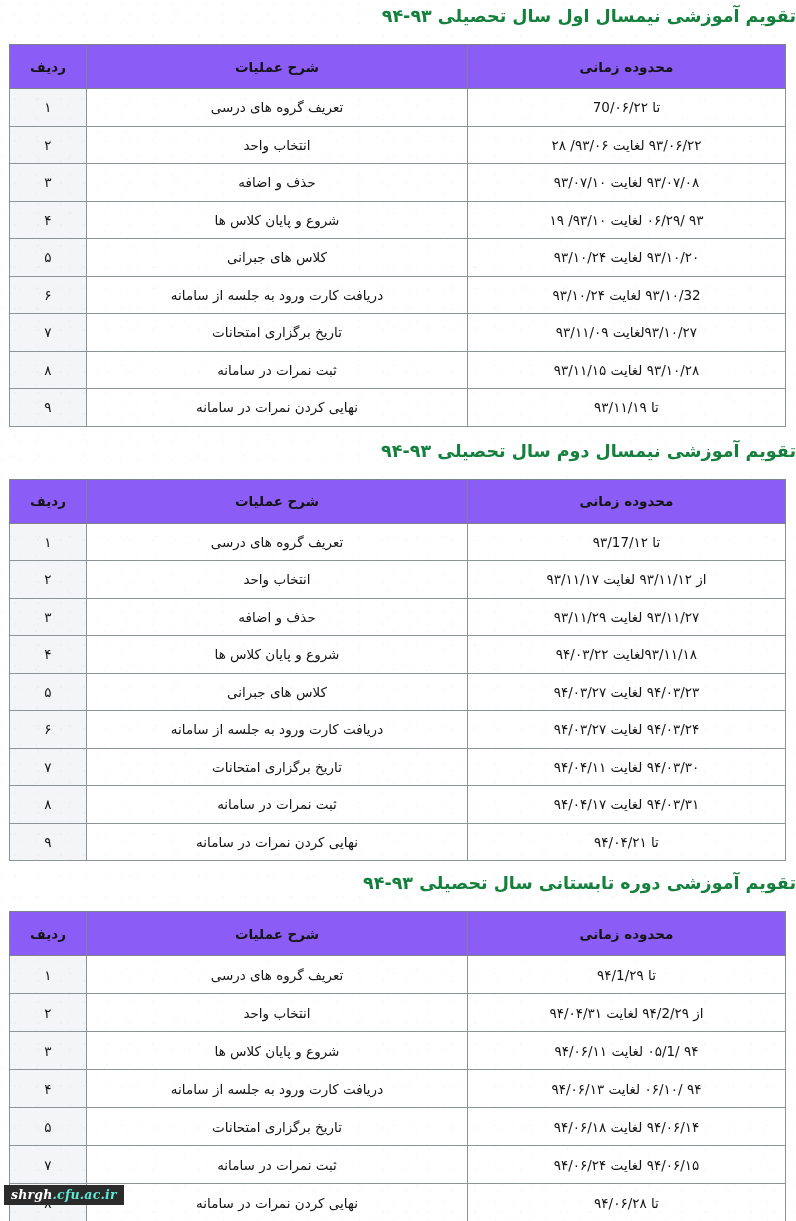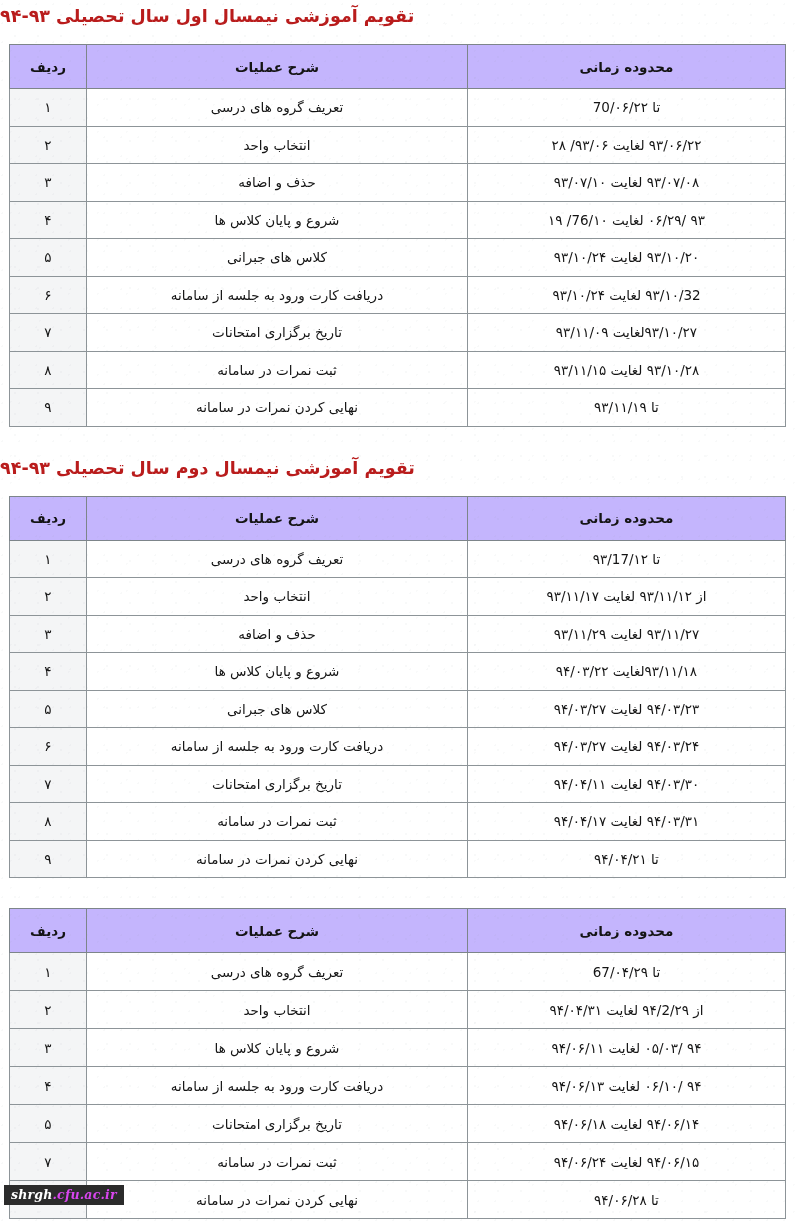--- a/index.html
+++ b/index.html
@@ -25,25 +25,25 @@
     
     background-color: #ffffff;
   }
 
   .section {
     width: 100%;
     box-sizing: border-box;
   }
 
   .cal-title {
-    text-align: left;
+    text-align: right;
     font-weight: bold;
     font-size: 17.5px;
     letter-spacing: -0.2px;
-    color: #b91c1c;
+    color: #15803d;
     direction: rtl;
     white-space: nowrap;
     font-family: "DejaVu Sans", "Liberation Sans", sans-serif;
   }
 
   .table-wrap {
     margin: 0 auto;
     box-sizing: border-box;
   }
 
@@ -60,21 +60,21 @@
     padding: 0;
     text-align: center;
     vertical-align: middle;
     font-size: 13.5px;
     color: #141414;
     font-weight: normal;
     box-sizing: border-box;
   }
 
   table.cal thead th {
-    background: #c4b5fd;
+    background: #8b5cf6;
     font-weight: bold;
     font-size: 13.5px;
     border-color: #7d858a;
   }
 
   
   col.c-num   { width: 77px; }
   col.c-desc  { width: 381px; }
   col.c-time  { width: 318px; }
 
@@ -105,21 +105,21 @@
     font-size: 12.5px;
     font-weight: bold;
     font-style: italic;
     padding: 2px 7px 3px 7px;
     direction: ltr;
     letter-spacing: 0.2px;
     font-family: "DejaVu Serif", "Liberation Serif", serif;
     z-index: 20;
     white-space: nowrap;
   }
-  .watermark .wm-accent { color: #d946ef; }
+  .watermark .wm-accent { color: #5eead4; }
 
   
   .noise {
     position: absolute;
     inset: 0;
     pointer-events: none;
     opacity: 0.30;
     background-image:
       radial-gradient(circle at 12% 23%, rgba(140,150,160,0.20) 0 1px, transparent 1px),
       radial-gradient(circle at 64% 71%, rgba(140,150,160,0.18) 0 1px, transparent 1px),
@@ -160,21 +160,21 @@
               <td class="cell-time">۹۳/۰۶/۲۲ لغایت ۹۳/۰۶/ ۲۸</td>
               <td class="cell-desc">انتخاب واحد</td>
               <td class="cell-num">۲</td>
             </tr>
             <tr style="height: 37.5px;">
               <td class="cell-time">۹۳/۰۷/۰۸   لغایت ۹۳/۰۷/۱۰</td>
               <td class="cell-desc">حذف و اضافه</td>
               <td class="cell-num">۳</td>
             </tr>
             <tr style="height: 37.5px;">
-              <td class="cell-time">۹۳ /۰۶/۲۹   لغایت 76/۱۰/ ۱۹</td>
+              <td class="cell-time">۹۳ /۰۶/۲۹   لغایت ۹۳/۱۰/ ۱۹</td>
               <td class="cell-desc">شروع و پایان کلاس ها</td>
               <td class="cell-num">۴</td>
             </tr>
             <tr style="height: 37.5px;">
               <td class="cell-time">۹۳/۱۰/۲۰ لغایت ۹۳/۱۰/۲۴</td>
               <td class="cell-desc">کلاس های جبرانی</td>
               <td class="cell-num">۵</td>
             </tr>
             <tr style="height: 37.5px;">
               <td class="cell-time">۹۳/۱۰/32 لغایت ۹۳/۱۰/۲۴</td>
@@ -194,21 +194,21 @@
             <tr style="height: 37.5px;">
               <td class="cell-time">تا ۹۳/۱۱/۱۹</td>
               <td class="cell-desc">نهایی کردن نمرات در سامانه</td>
               <td class="cell-num">۹</td>
             </tr>
           </tbody>
       </table>
     </div>
   </div>
 
-  <div class="section" style="padding-top:31px;">
+  <div class="section" style="padding-top:14px;">
     <div class="cal-title">تقویم آموزشی نیمسال دوم سال تحصیلی ۹۳-۹۴</div>
 
     <div class="table-wrap" style="width:776px; margin-top:18px;">
       <table class="cal" style="width:776px;">
         <colgroup>
           <col class="c-time">
             <col class="c-desc">
             <col class="c-num">
         </colgroup>
         <thead>
@@ -263,48 +263,49 @@
               <td class="cell-time">تا ۹۴/۰۴/۲۱</td>
               <td class="cell-desc">نهایی کردن نمرات در سامانه</td>
               <td class="cell-num">۹</td>
             </tr>
           </tbody>
       </table>
     </div>
   </div>
 
   <div class="section" style="padding-top:12px;">
+    <div class="cal-title">تقویم آموزشی دوره تابستانی سال تحصیلی ۹۳-۹۴</div>
 
     <div class="table-wrap" style="width:776px; margin-top:18px;">
       <table class="cal" style="width:776px;">
         <colgroup>
           <col class="c-time">
             <col class="c-desc">
             <col class="c-num">
         </colgroup>
         <thead>
           <tr>
             <th style="height:44px;">محدوده زمانی</th>
             <th>شرح عملیات</th>
             <th>ردیف</th>
           </tr>
         </thead>
         <tbody>
             <tr style="height: 38px;">
-              <td class="cell-time">تا 67/۰۴/۲۹</td>
+              <td class="cell-time">تا ۹۴/1/۲۹</td>
               <td class="cell-desc">تعریف گروه های درسی</td>
               <td class="cell-num">۱</td>
             </tr>
             <tr style="height: 38px;">
               <td class="cell-time">از ۹۴/2/۲۹ لغایت ۹۴/۰۴/۳۱</td>
               <td class="cell-desc">انتخاب واحد</td>
               <td class="cell-num">۲</td>
             </tr>
             <tr style="height: 38px;">
-              <td class="cell-time">۹۴ /۰۵/۰۳  لغایت ۹۴/۰۶/۱۱</td>
+              <td class="cell-time">۹۴ /۰۵/1  لغایت ۹۴/۰۶/۱۱</td>
               <td class="cell-desc">شروع و پایان کلاس ها</td>
               <td class="cell-num">۳</td>
             </tr>
             <tr style="height: 38px;">
               <td class="cell-time">۹۴ /۰۶/۱۰  لغایت ۹۴/۰۶/۱۳</td>
               <td class="cell-desc">دریافت کارت ورود به جلسه از سامانه</td>
               <td class="cell-num">۴</td>
             </tr>
             <tr style="height: 38px;">
               <td class="cell-time">۹۴/۰۶/۱۴   لغایت ۹۴/۰۶/۱۸</td>

